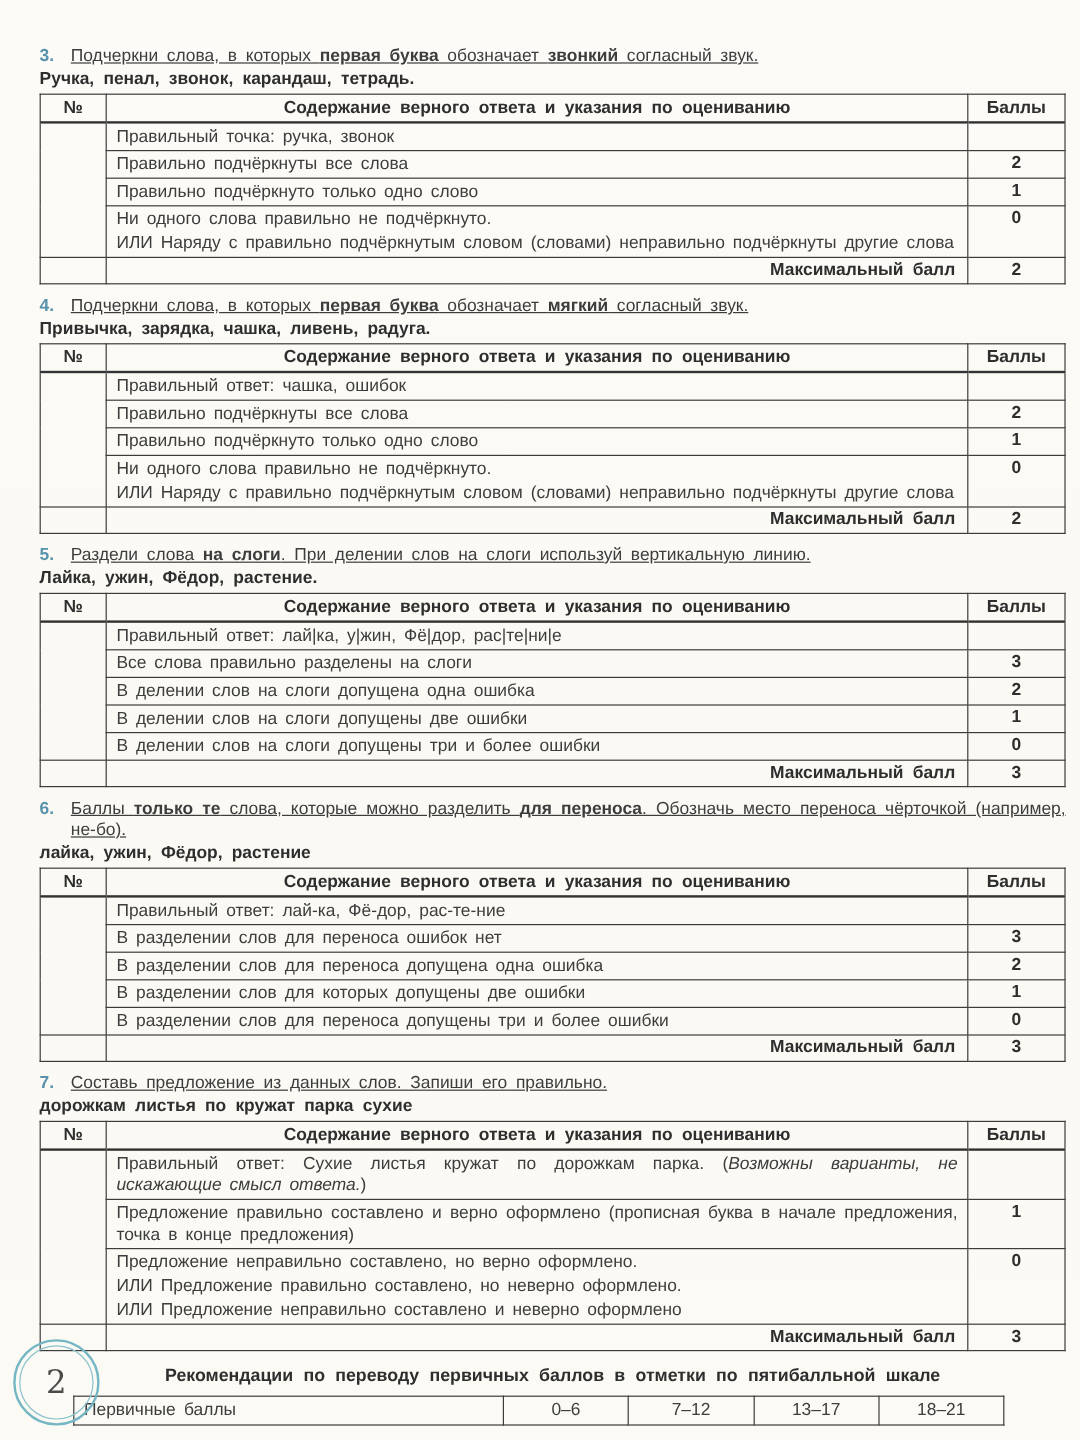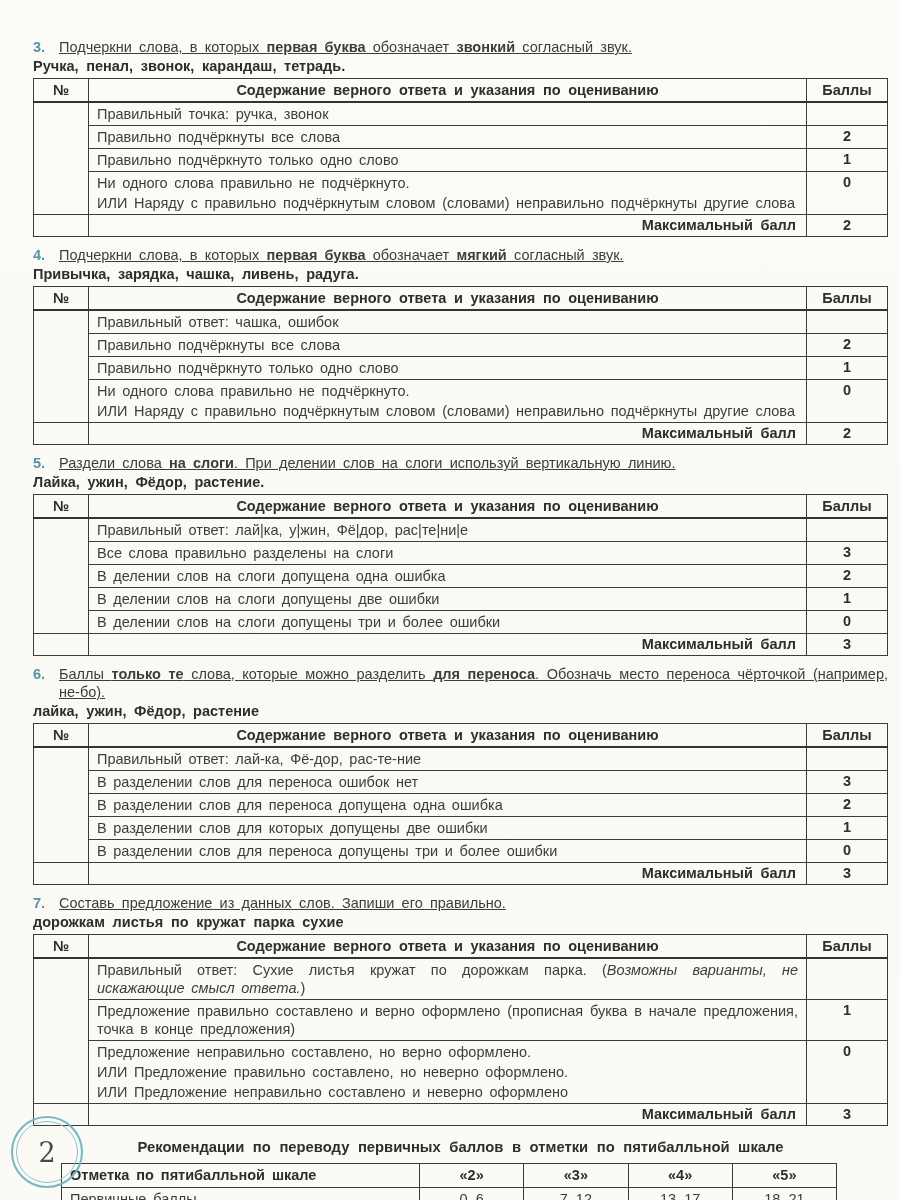--- a/index.html
+++ b/index.html
@@ -413,27 +413,20 @@
           </tfoot>
         </table>
       </section>
     </div>
 
     <section class="rec-section">
       <div class="rec-title">Рекомендации по переводу первичных баллов в отметки по пятибалльной шкале</div>
       <table class="grade-table">
         <tbody>
           <tr>
-            <th class="grade-head grade-label-col">Отметка по пятибалльной шкале</th>
-            <th class="grade-head">«2»</th>
-            <th class="grade-head">«3»</th>
-            <th class="grade-head">«4»</th>
-            <th class="grade-head">«5»</th>
-          </tr>
-          <tr>
             <td class="grade-row-label grade-label-col">Первичные баллы</td>
             <td class="grade-val">0–6</td>
             <td class="grade-val">7–12</td>
             <td class="grade-val">13–17</td>
             <td class="grade-val">18–21</td>
           </tr>
         </tbody>
       </table>
     </section>
   </div>

